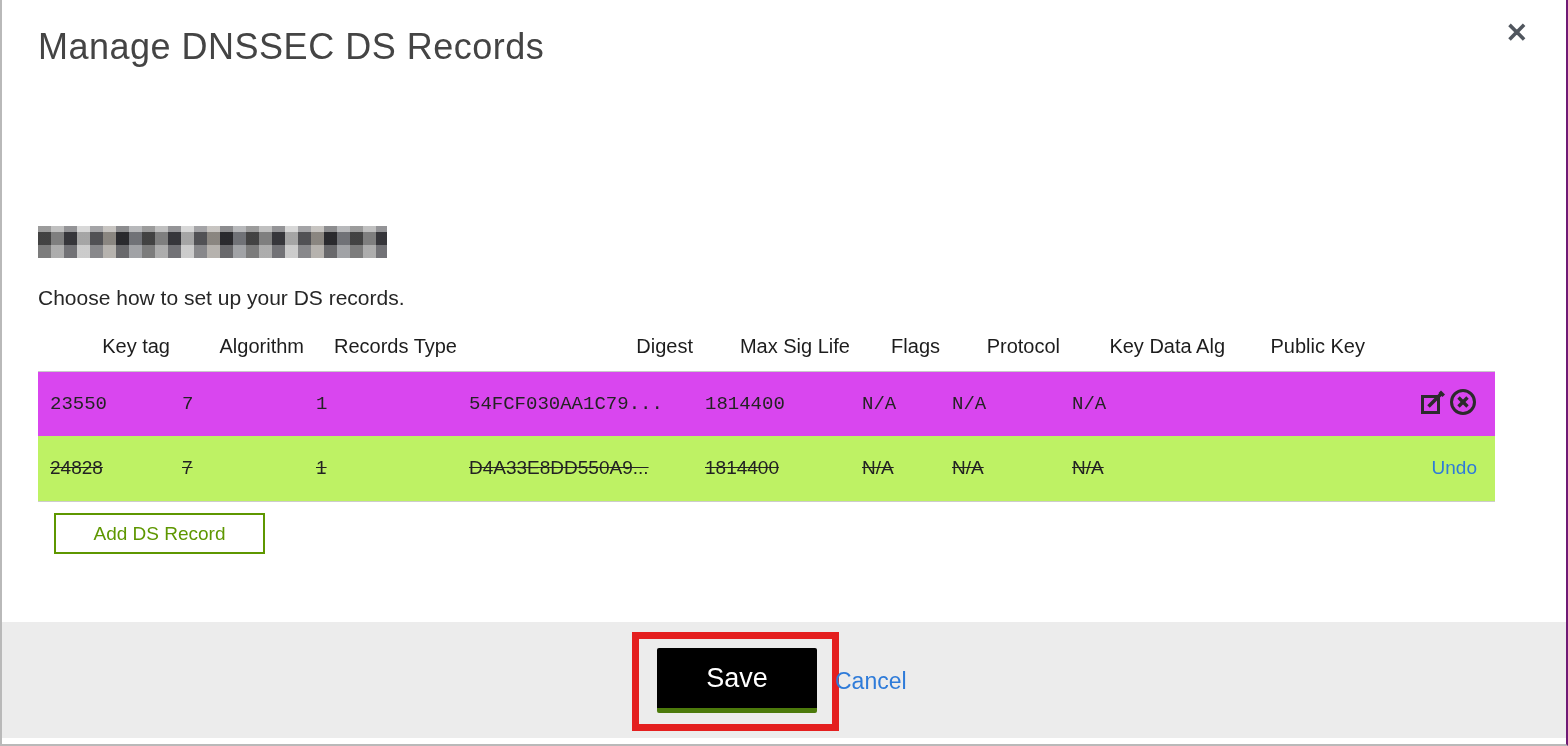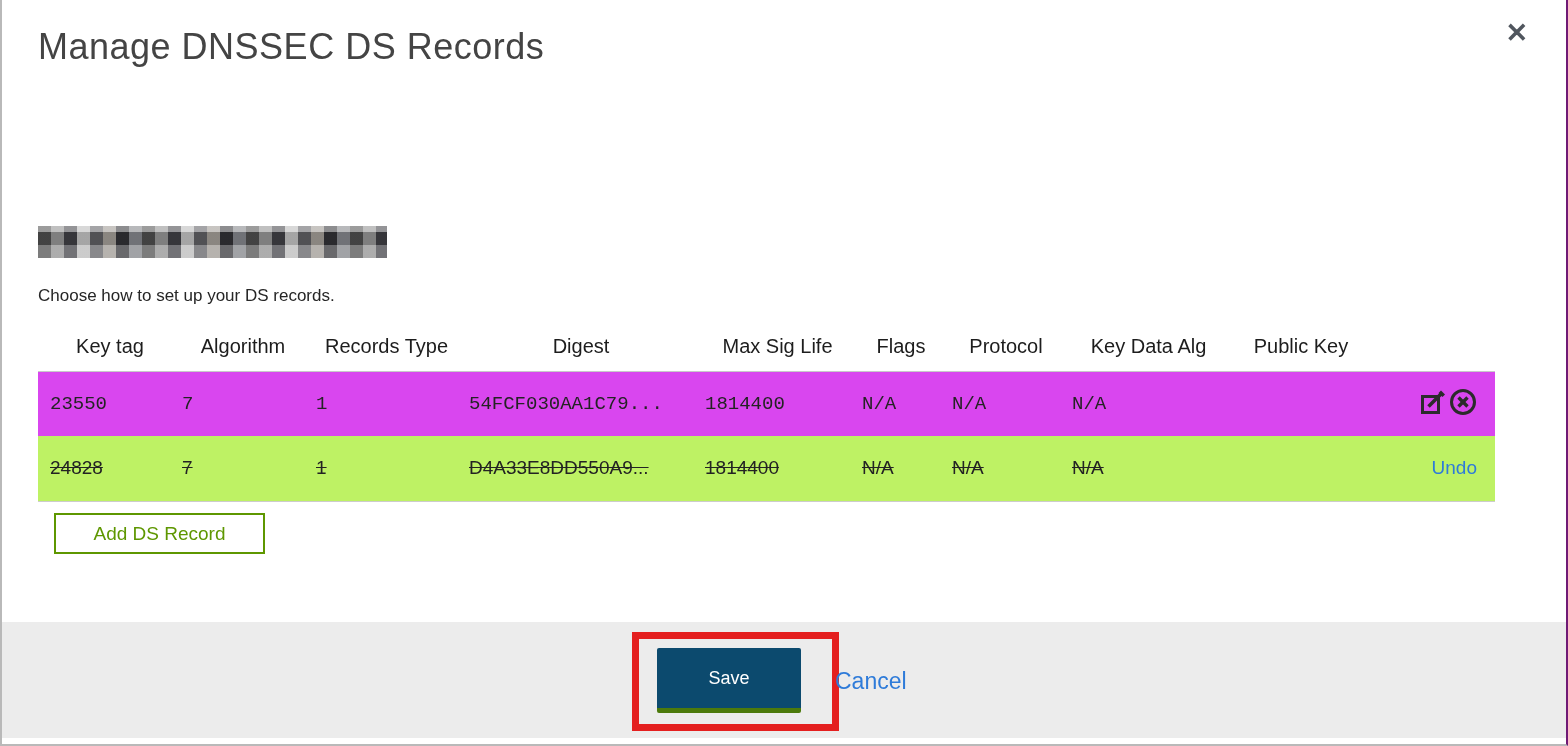--- a/index.html
+++ b/index.html
@@ -23,28 +23,28 @@
     position: absolute; left: 36px; top: 226px; width: 349px; height: 32px;
     background-image:
       linear-gradient(180deg, rgba(255,255,255,0.45) 0 6px, rgba(0,0,0,0.10) 6px 19px, rgba(255,255,255,0.28) 19px 32px),
       repeating-linear-gradient(90deg,
         #4a4a4a 0 13px, #8d8d8d 13px 26px, #3c3c41 26px 39px,
         #b8b8b8 39px 52px, #5a5a5e 52px 65px, #9a958f 65px 78px,
         #2f2f33 78px 91px, #7d7f84 91px 104px);
   }
   .instruction {
     position: absolute; left: 36px; top: 286px;
-    font-size: 17px; color: #262626;
+    font-size: 21px; color: #262626;
   }
   .ds-table {
     position: absolute; left: 36px; top: 330px; width: 1457px;
     border-collapse: collapse; table-layout: fixed; font-size: 19px;
   }
   .ds-table th {
-    height: 41px; text-align: center; font-weight: 400; color: #1d1d1d;
+    height: 41px; text-align: right; font-weight: 400; color: #1d1d1d;
     padding: 0 0 8px 12px; vertical-align: middle; font-size: 20px;
     border-bottom: 1px solid #c9c9c9;
   }
   .ds-table td {
     height: 65px; padding-left: 12px; vertical-align: middle; color: #232323;
   }
   .ds-table tr.row-current { background: #d946ef; font-family: Liberation Mono, monospace; }
   .ds-table tr.row-deleted { background: #bef264; border-bottom: 1px solid #cccccc; }
   .ds-table tr.row-deleted td.strik { text-decoration: line-through; }
   td.actions-cell { text-align: right; padding-right: 18px; white-space: nowrap; }
@@ -62,23 +62,23 @@
   }
   .dialog-footer {
     position: absolute; left: 0; top: 622px; width: 1564px; height: 116px;
     background: #ececec;
   }
   .annotation-box {
     position: absolute; left: 630px; top: 10px; width: 207px; height: 99px;
     border: 7px solid #e41f1f; background: transparent; pointer-events: none;
   }
   .save-btn {
-    position: absolute; left: 655px; top: 26px; width: 144px; height: 65px;
-    background: #0c4a6e; border: none; border-bottom: 5px solid #4c7a0b; border-radius: 2px;
-    color: #ffffff; font-size: 18px; cursor: pointer; font-family: "Liberation Sans", sans-serif;
+    position: absolute; left: 655px; top: 26px; width: 160px; height: 65px;
+    background: #000000; border: none; border-bottom: 5px solid #4c7a0b; border-radius: 2px;
+    color: #ffffff; font-size: 27px; cursor: pointer; font-family: "Liberation Sans", sans-serif;
   }
   .cancel-link { position: absolute; left: 833px; top: 46px; font-size: 23px; }
 </style>
 </head>
 <body>
 
 <div class="page">
 
   <h1 class="dialog-title">Manage DNSSEC DS Records</h1>
 

